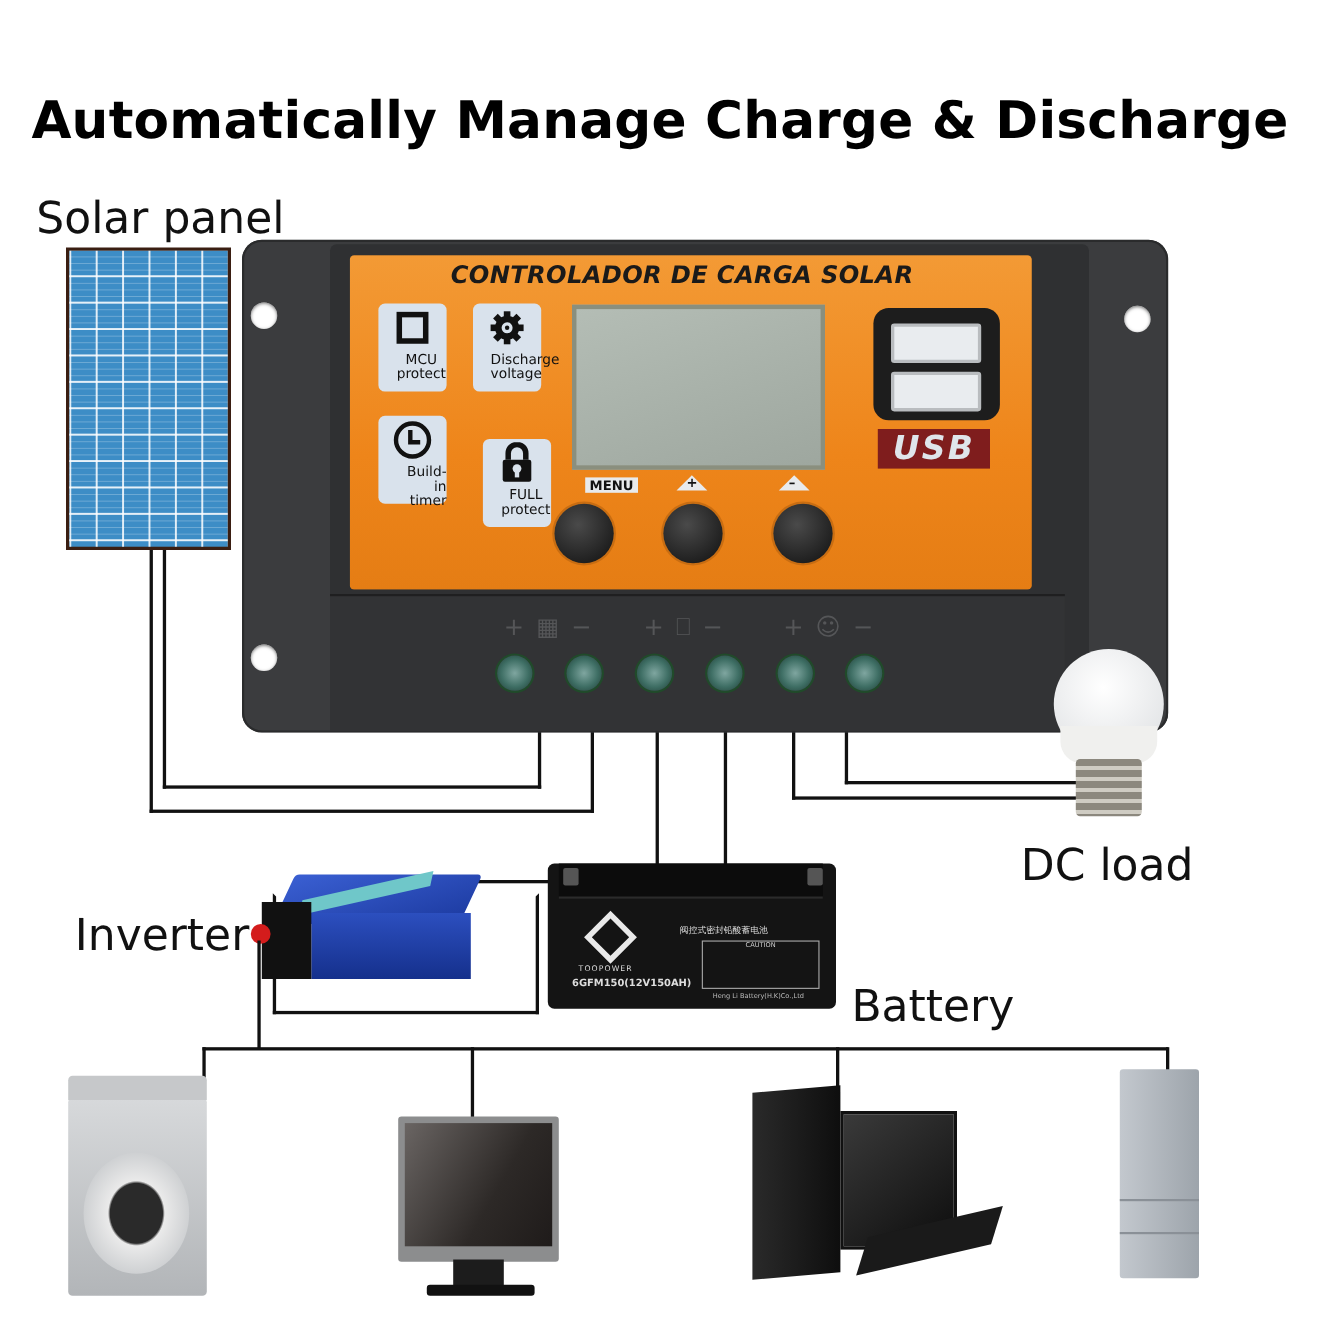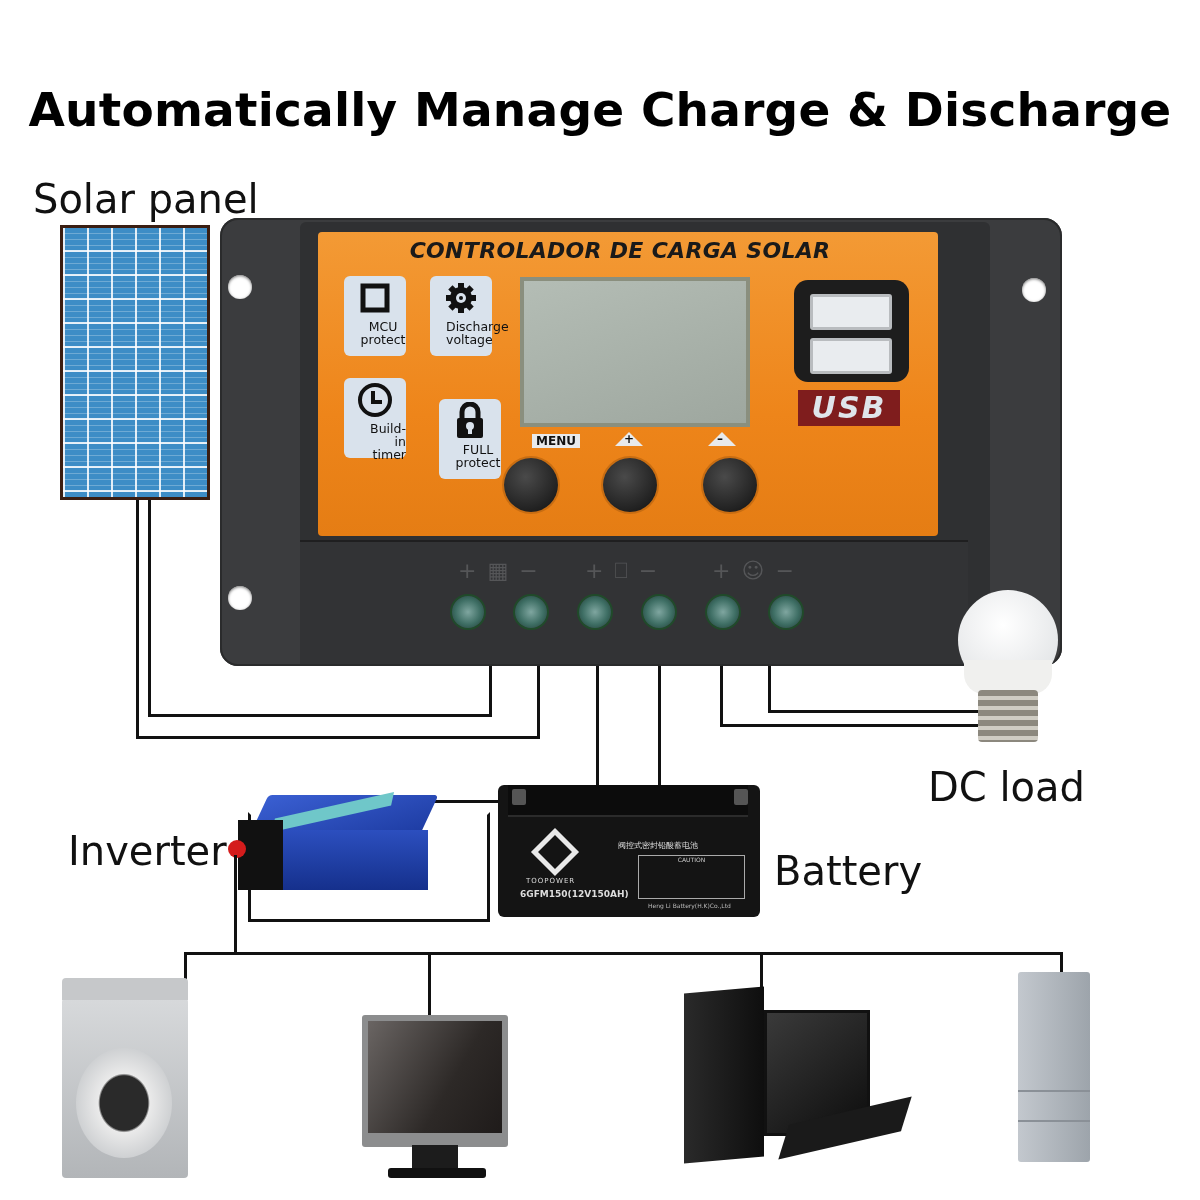--- a/index.html
+++ b/index.html
@@ -226,21 +226,21 @@
   <div class="bat-lid"></div>
   <div class="bat-term" style="left:14px;"></div>
   <div class="bat-term" style="left:236px;"></div>
   <div class="bat-logo"></div>
   <div class="bat-brand">TOOPOWER</div>
   <div class="bat-model">6GFM150(12V150AH)</div>
   <div class="bat-cn">阀控式密封铅酸蓄电池</div>
   <div class="bat-caution">CAUTION</div>
   <div class="bat-maker">Heng Li Battery(H.K)Co.,Ltd</div>
 </div>
-<div class="abs label" style="left:774px;top:848px;">Battery</div>
+<div class="abs label" style="left:774px;top:892px;">Battery</div>
 
 <div class="wire" style="left:234px;top:855px;width:0;height:98px;border-left-width:3px;"></div>
 <div class="wire" style="left:184px;top:952px;width:878px;height:0;border-top-width:3px;"></div>
 <div class="wire" style="left:184px;top:952px;width:0;height:44px;border-left-width:3px;"></div>
 <div class="wire" style="left:428px;top:952px;width:0;height:64px;border-left-width:3px;"></div>
 <div class="wire" style="left:760px;top:952px;width:0;height:40px;border-left-width:3px;"></div>
 <div class="wire" style="left:1060px;top:952px;width:0;height:22px;border-left-width:3px;"></div>
 
 <div class="abs washer">
   <div class="washer-top"></div>

